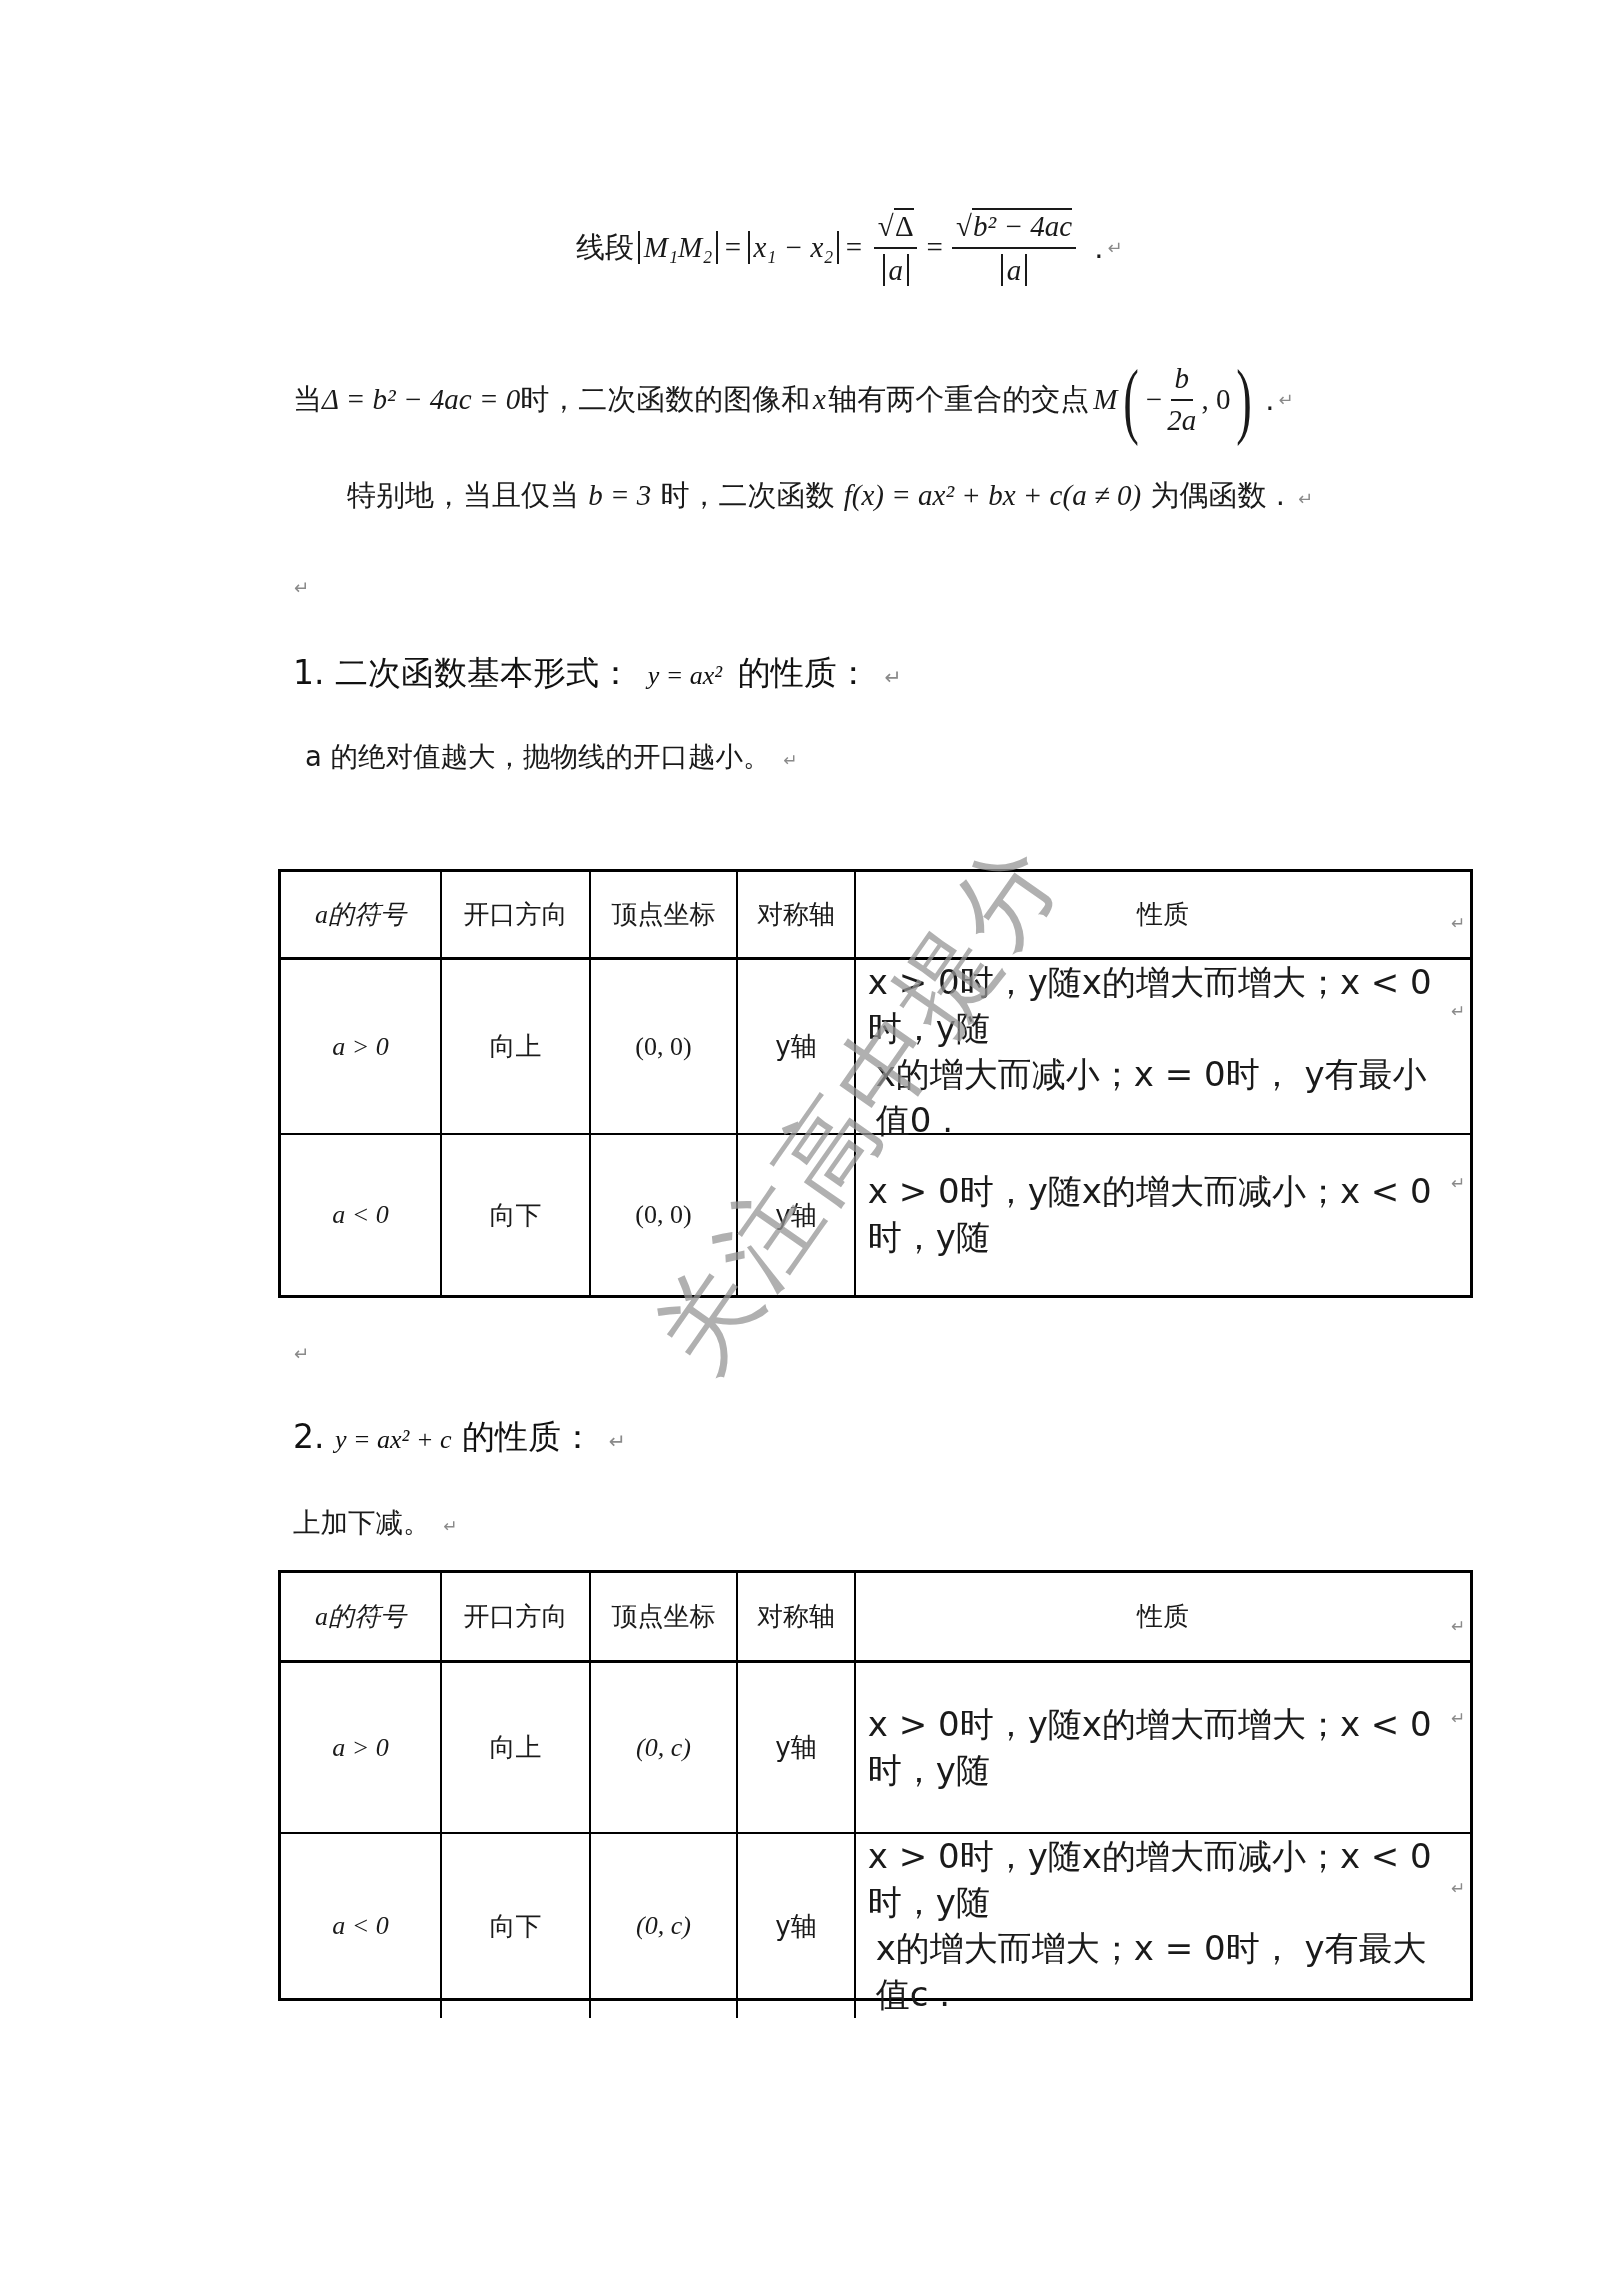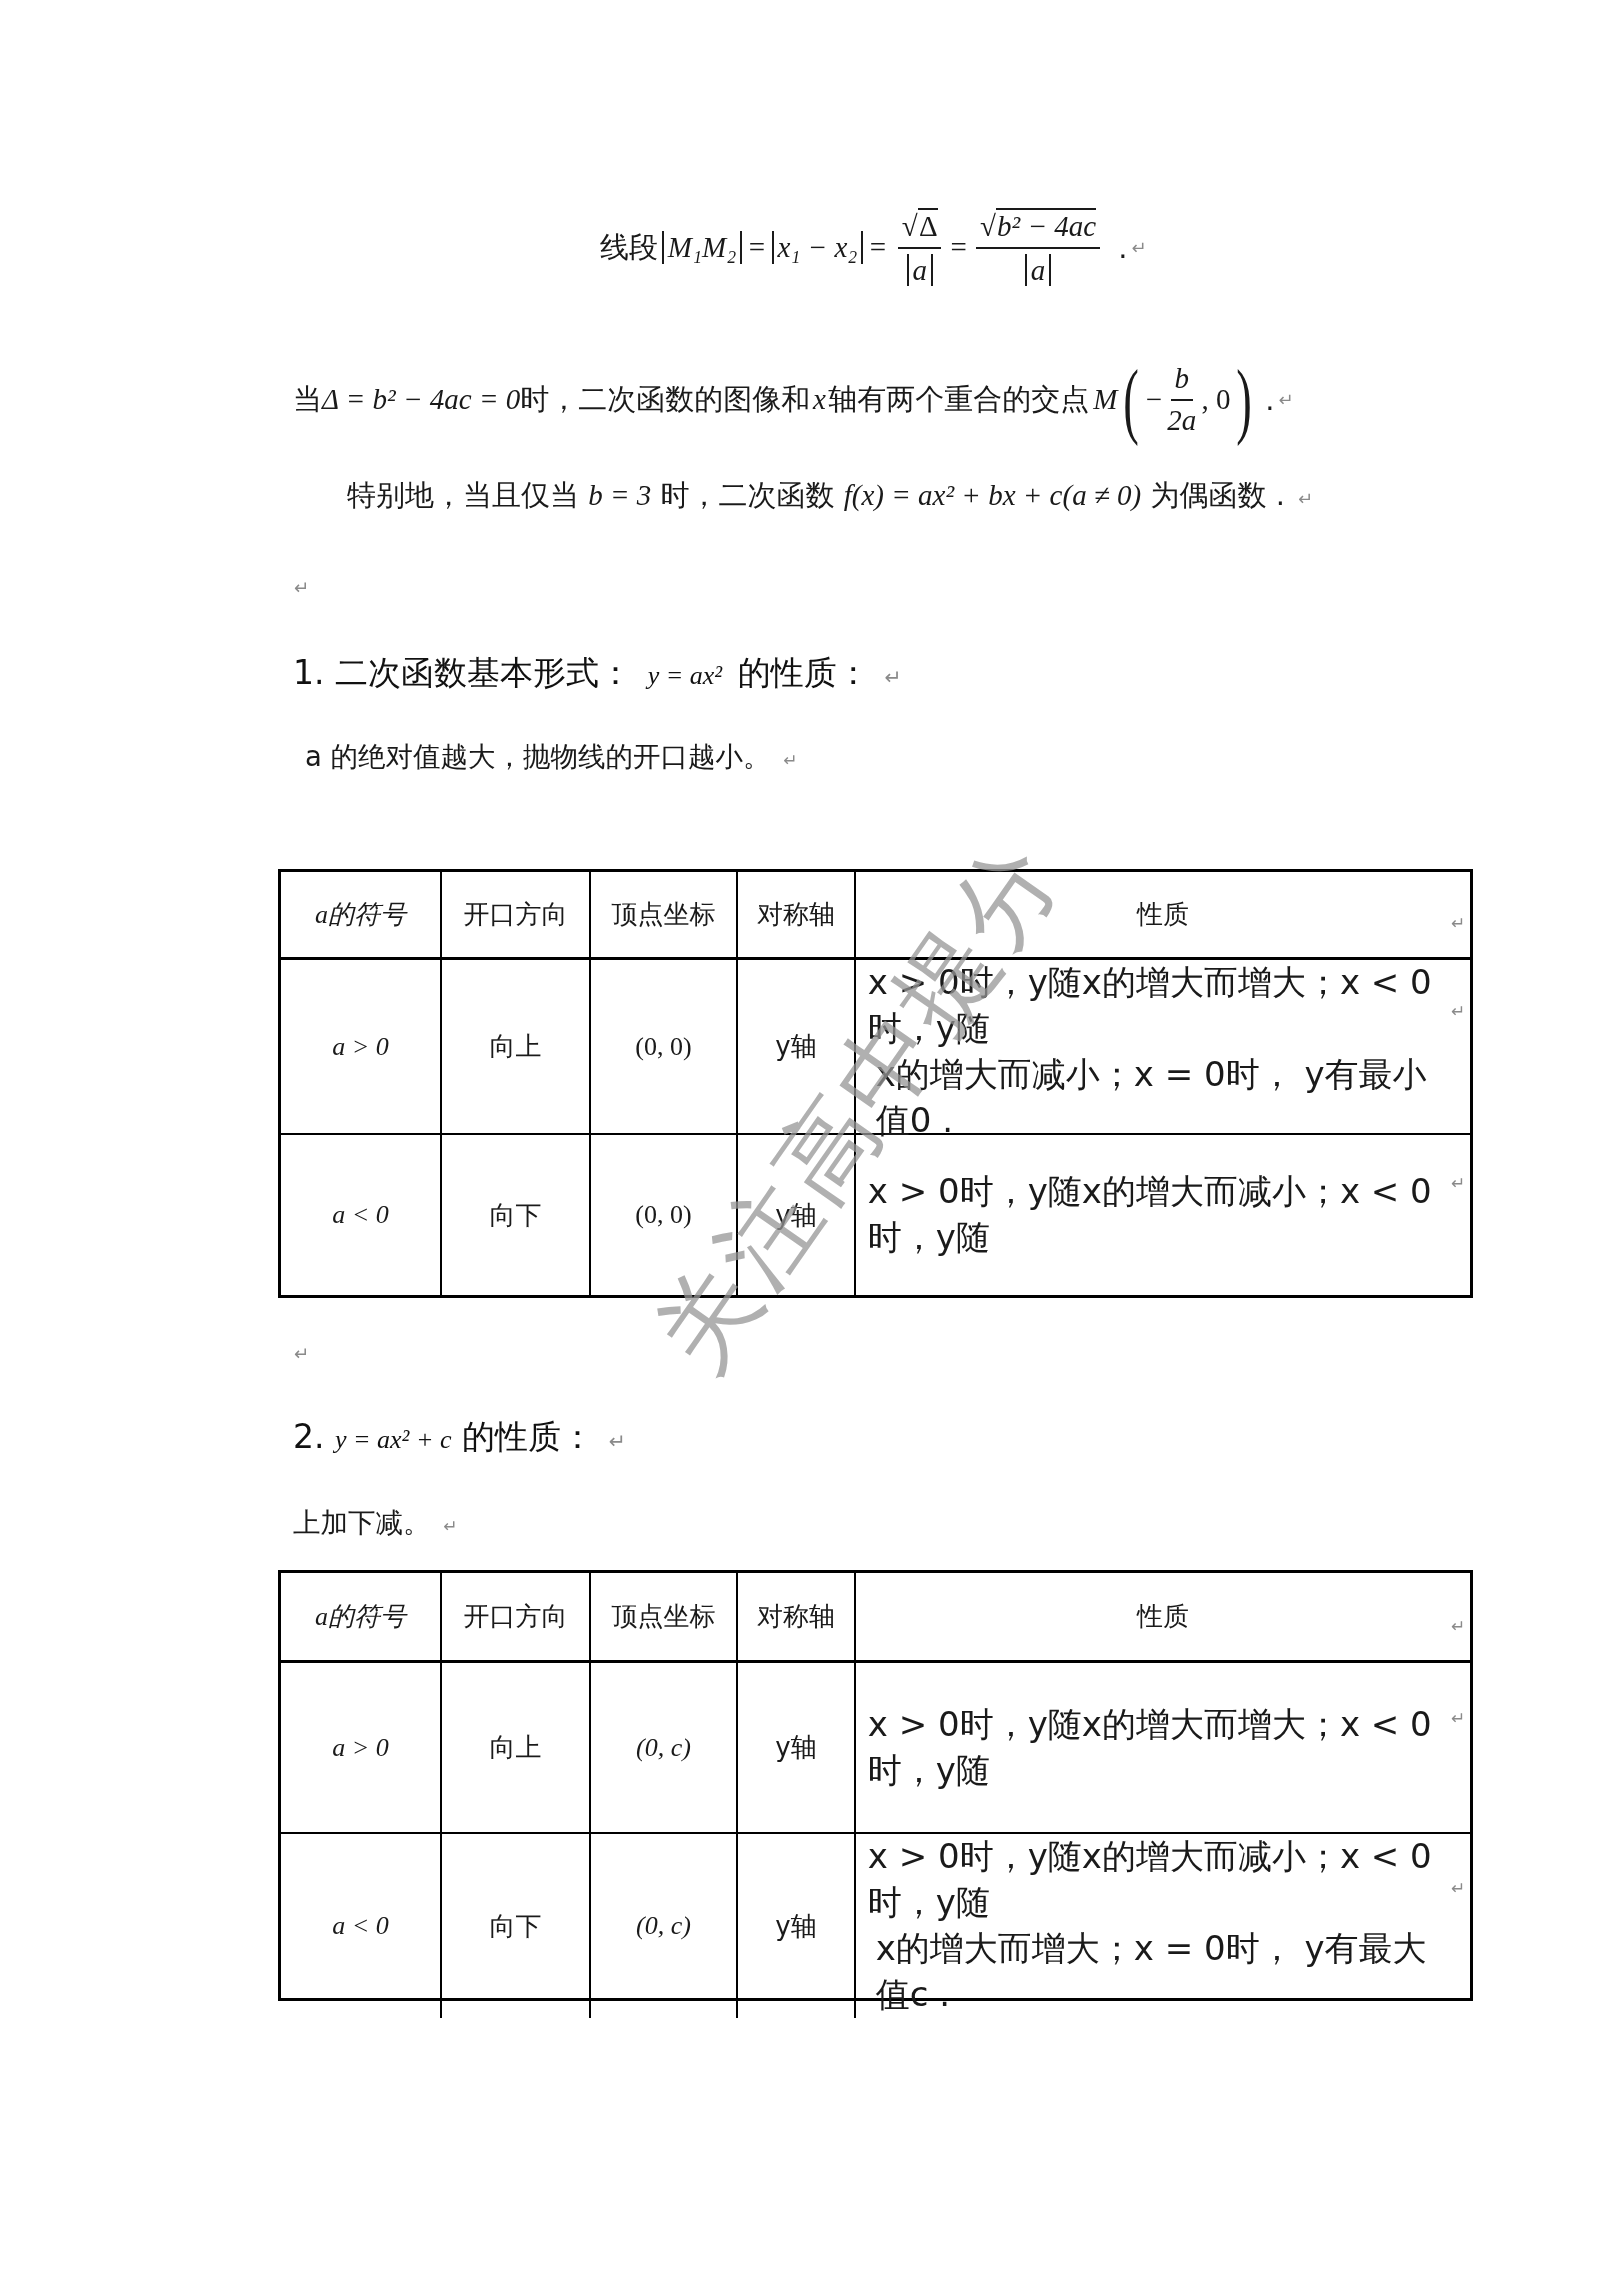--- a/index.html
+++ b/index.html
@@ -4,21 +4,21 @@
 <style>
   html, body { margin: 0; padding: 0; background: #ffffff; }
   body { width: 1623px; height: 2295px; position: relative; overflow: hidden;
          font-family: "DejaVu Sans", "Liberation Sans", sans-serif; color: #1a1a1a; }
   .abs { position: absolute; white-space: nowrap; }
   .m { font-family: "Liberation Serif", "DejaVu Serif", serif; font-style: italic; }
   .mr { font-family: "Liberation Serif", "DejaVu Serif", serif; font-style: normal; }
   .ret { color: #8a8a8a; font-size: 0.62em; font-family: "DejaVu Sans", sans-serif; font-style: normal; margin-left: 3.9px; }
 
   
-  .f1 { left: 600px; top: 209px; font-size: 29px; display: flex; align-items: center; }
+  .f1 { left: 576px; top: 209px; font-size: 29px; display: flex; align-items: center; }
   .frac { display: inline-flex; flex-direction: column; align-items: center; margin: 0 5.2px; vertical-align: middle; }
   .frac .num { padding: 0 3.9px 3.9px; border-bottom: 2px solid #1a1a1a; }
   .frac .den { padding-top: 3.9px; }
   .sqrt { border-top: 2px solid #1a1a1a; padding-left: 1.3px; }
   .abs-bars { border-left: 2px solid #1a1a1a; border-right: 2px solid #1a1a1a; padding: 0 3.9px; }
 
   .f2 { left: 293px; top: 357px; font-size: 29px; display: flex; align-items: center; }
   .bigparen { font-family: "Liberation Serif", serif; font-size: 85px; font-weight: 200; line-height: 1; transform: scaleX(0.55); display: inline-block; }
   .f3 { left: 347px; top: 476px; font-size: 29px; }
 

